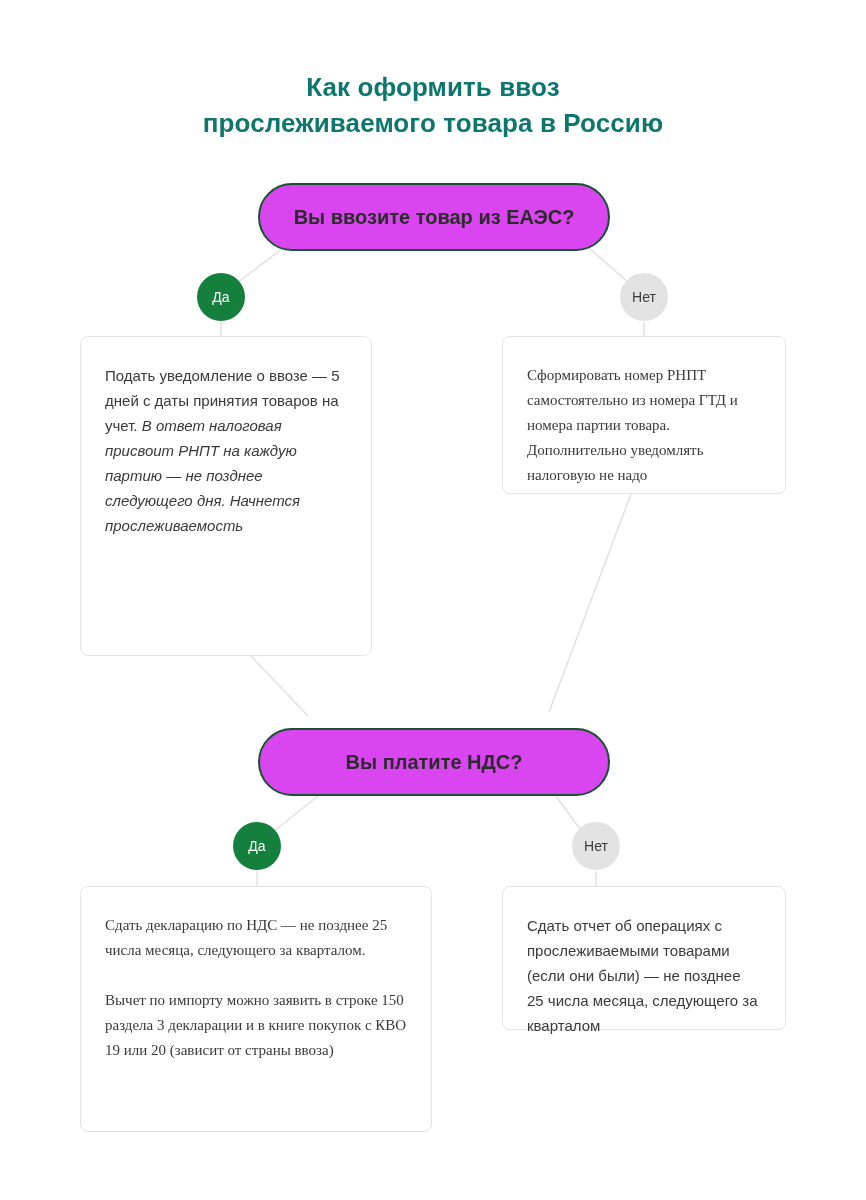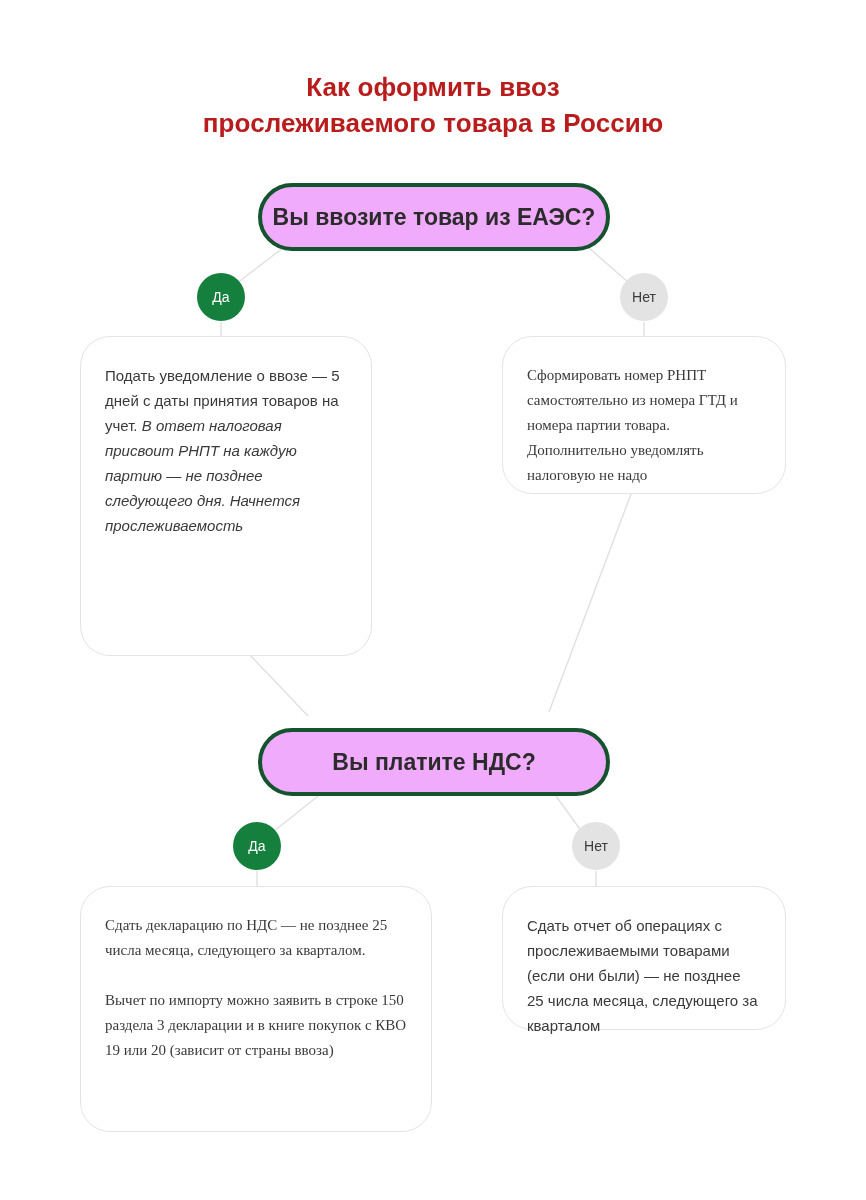--- a/index.html
+++ b/index.html
@@ -38,49 +38,49 @@
   
   .title {
     position: absolute;
     left: 0;
     top: 52px;
     width: 866px;
     text-align: center;
     font-size: 26px;
     font-weight: bold;
     line-height: 36px;
-    color: #b91c1c;
+    color: #0f766e;
     letter-spacing: 0.1px;
     z-index: 4;
   }
   .title .line { display: block; }
 
   
   .decision {
     position: absolute;
     z-index: 3;
-    background: #f0abfc;
-    border: 4px solid #14532d;
+    background: #d946ef;
+    border: 2px solid #14532d;
     border-radius: 40px;
     box-sizing: border-box;
     display: flex;
     align-items: center;
     justify-content: center;
-    font-size: 23px;
+    font-size: 20px;
     font-weight: bold;
     color: #2b2b2b;
   }
 
   
   .card {
     position: absolute;
     z-index: 3;
     background: #ffffff;
     border: 1px solid #e4e4e4;
-    border-radius: 30px;
+    border-radius: 8px;
     box-sizing: border-box;
     padding: 26px 24px 37px 24px;
     font-size: 15px;
     line-height: 25px;
     color: #3a3a3a;
   }
   .card p {
     margin: 0;
   }
   .card p.gap {

